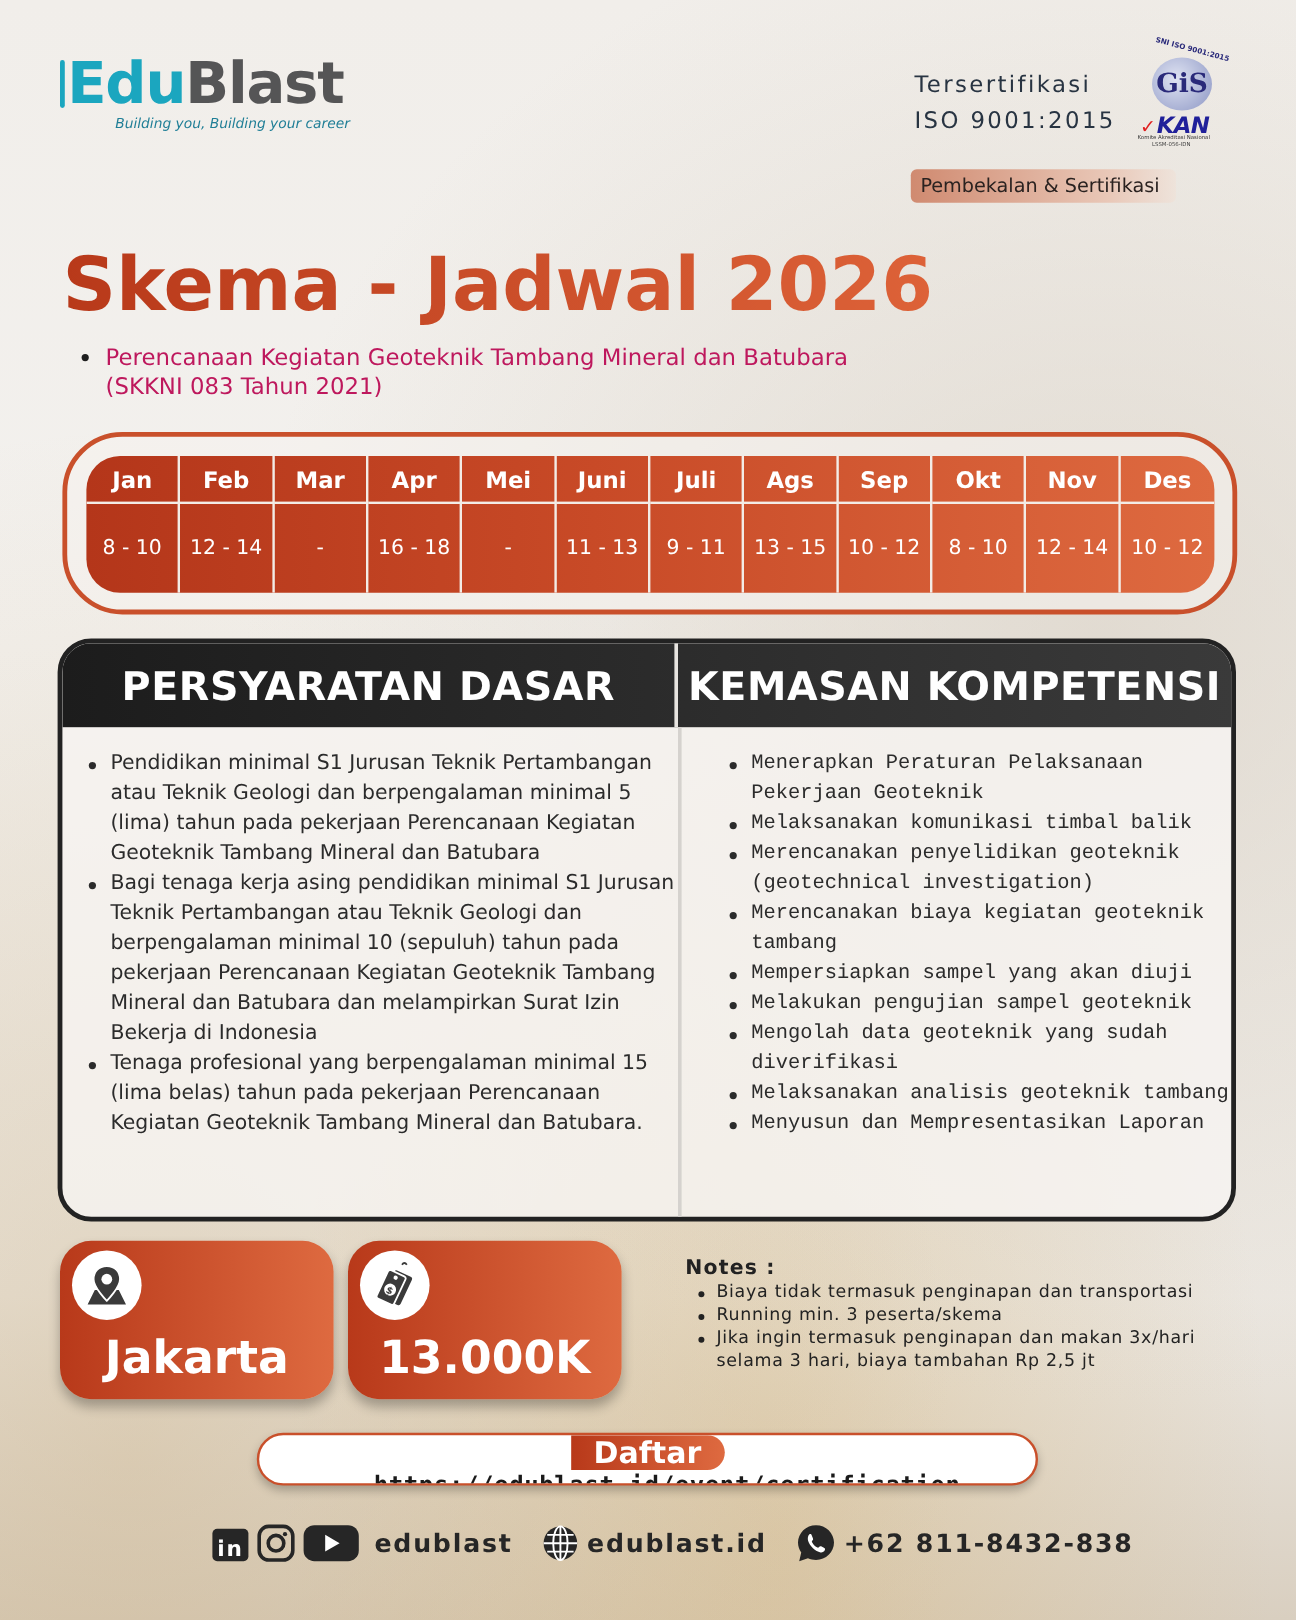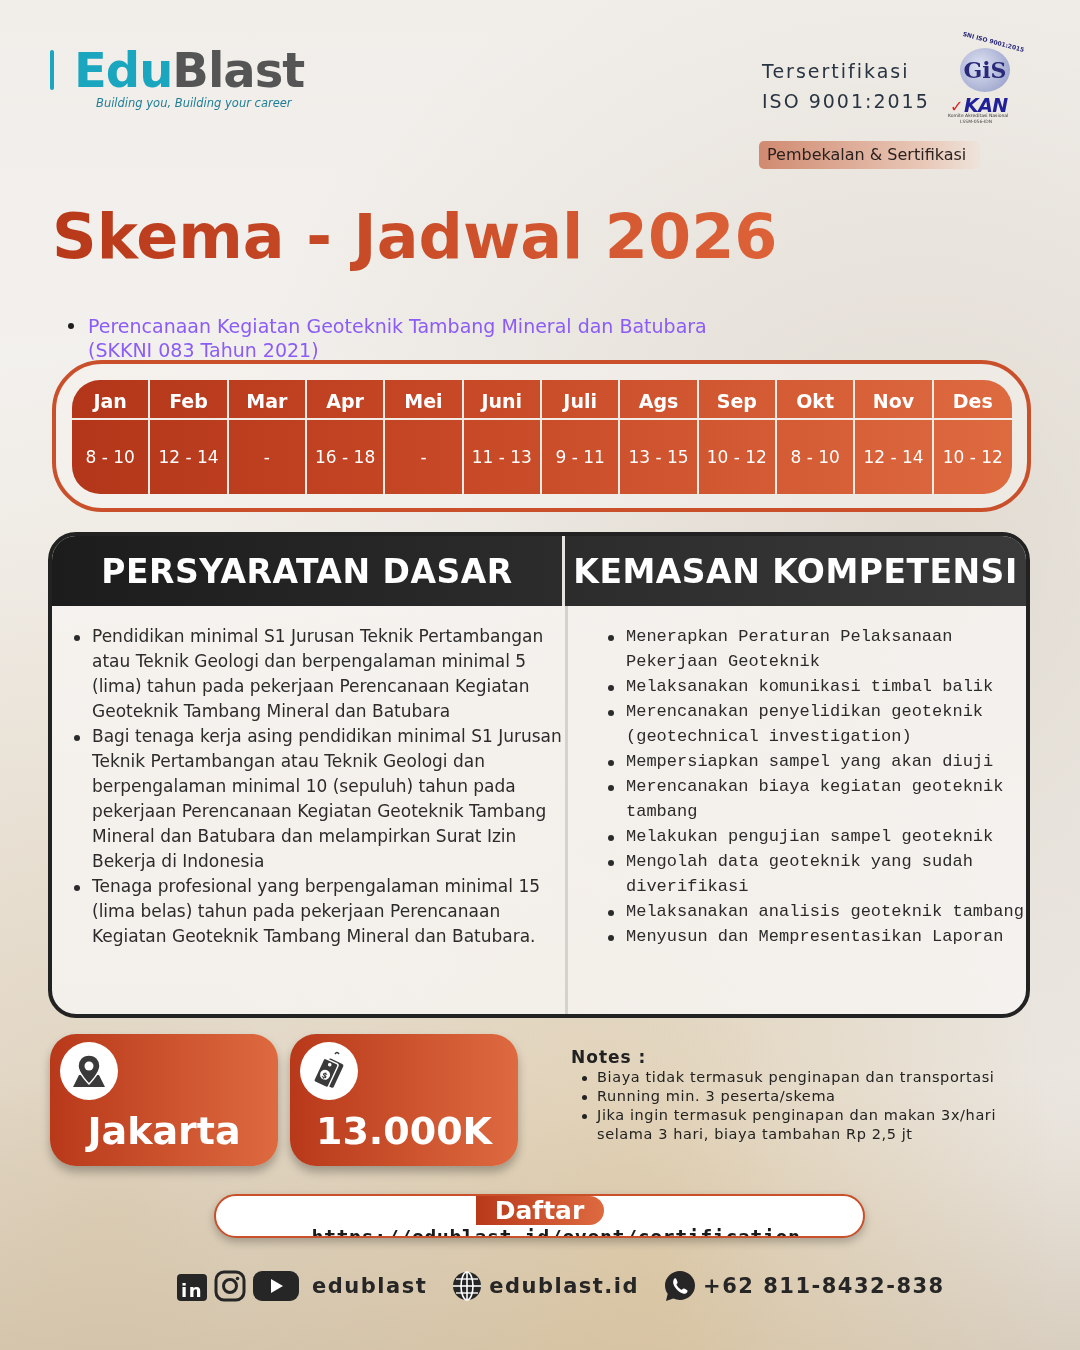--- a/index.html
+++ b/index.html
@@ -10,39 +10,39 @@
     color: #2a2a2a;
     background:
       radial-gradient(ellipse at 85% 40%, rgba(210,200,185,0.55), transparent 55%),
       radial-gradient(ellipse at 10% 90%, rgba(200,170,120,0.35), transparent 50%),
       radial-gradient(ellipse at 60% 95%, rgba(215,185,130,0.45), transparent 45%),
       linear-gradient(180deg, #f1eeea 0%, #f3f1ee 40%, #ece8e2 80%, #d9cfc0 100%);
   }
   
   .logo { position: absolute; left: 50px; top: 46px; width: 260px; height: 64px; }
   .logo-word { display: flex; align-items: flex-end; font-family: "DejaVu Sans", sans-serif; font-weight: 700; font-size: 48px; line-height: 48px; letter-spacing: -1px; }
-  .logo-edu { color: #1ba6bf; position: relative; padding-left: 24px; }
+  .logo-edu { color: #1ba6bf; position: relative; padding-left: 6px; }
   .logo-edu::before { content: ""; position: absolute; left: 0; top: 4px; width: 4px; height: 40px; background: #1ba6bf; border-radius: 2px; }
   .logo-blast { color: #555556; }
   .logo-tag { font-family: "DejaVu Sans", sans-serif; font-style: italic; font-size: 11.5px; color: #1f7e96; margin-left: 46px; margin-top: 2px; white-space: nowrap; }
 
   .cert-text { position: absolute; left: 762px; top: 56px; text-align: left; font-family: "DejaVu Sans", sans-serif; font-size: 19px; font-weight: 500; letter-spacing: 2px; color: #283442; line-height: 30px; }
   .cert-logos { position: absolute; left: 946px; top: 40px; width: 80px; height: 82px; }
   .gis-badge { position: absolute; left: 14px; top: 8px; width: 50px; height: 44px; border-radius: 50%; background: radial-gradient(circle at 40% 40%, #dfe3f2, #8c96c4); display:flex; align-items:center; justify-content:center; font-weight: 700; font-size: 22px; color: #2a2a7a; font-family: "DejaVu Serif", serif; }
   .gis-ring { position: absolute; left: 16px; top: -2px; font-size: 6px; color: #2a2a7a; font-weight: 700; white-space: nowrap; transform: rotate(15deg); }
   .kan { position: absolute; left: 4px; top: 54px; font-style: italic; font-weight: 700; font-size: 19px; color: #20209a; font-family: "DejaVu Sans", sans-serif; letter-spacing: -0.5px; }
   .kan-check { color: #e02020; font-style: normal; font-size: 16px; margin-right: 1px; }
   .kan-sub { position: absolute; left: 2px; top: 73px; font-size: 4.5px; color: #333; white-space: nowrap; }
   .kan-code { position: absolute; left: 14px; top: 79px; font-size: 4.5px; color: #444; white-space: nowrap; }
 
   .pill-tag { position: absolute; left: 759px; top: 141px; height: 28px; padding: 0 14px 0 8px; border-radius: 5px; background: linear-gradient(90deg, #d08a70, #e9c8b8 75%, rgba(240,225,215,0.6)); font-family: "DejaVu Sans", sans-serif; font-size: 16px; color: #2a2220; line-height: 28px; white-space: nowrap; }
 
   
   .title { position: absolute; left: 52px; top: 198px; font-family: "DejaVu Sans", sans-serif; font-weight: 700; font-size: 62px; letter-spacing: 0px; line-height: 78px; background: linear-gradient(90deg, #b8391a, #dd6238); -webkit-background-clip: text; background-clip: text; color: transparent; white-space: nowrap; }
-  .scheme { position: absolute; left: 68px; top: 286px; font-family: "DejaVu Sans", sans-serif; font-size: 19px; line-height: 24px; color: #8b5cf6; margin-top: 28px; }
+  .scheme { position: absolute; left: 68px; top: 286px; font-family: "DejaVu Sans", sans-serif; font-size: 19px; line-height: 24px; color: #be185d; }
   .scheme-line1 { display: flex; align-items: center; }
   .scheme-bullet { width: 6px; height: 6px; border-radius: 50%; background: #1e1e1e; margin-right: 14px; }
   .scheme-line2 { padding-left: 20px; }
 
   
   .sched-frame { position: absolute; left: 52px; top: 360px; width: 979px; height: 152px; border: 4px solid #c9502b; border-radius: 50px; background: rgba(245,242,238,0.55); }
   .sched-table { position: absolute; left: 72px; top: 380px; width: 940px; height: 114px; border-radius: 28px; overflow: hidden; display: grid; grid-template-columns: repeat(12, 1fr); grid-template-rows: 40px 74px; background: linear-gradient(90deg, #b4361a, #c84a27 45%, #de6a40); }
   .sched-cell { display: flex; align-items: center; justify-content: center; color: #fff; font-family: "DejaVu Sans", sans-serif; border-right: 2px solid #f3ece6; }
   .sched-cell:nth-child(12n) { border-right: none; }
   .sched-head { font-weight: 700; font-size: 19px; border-bottom: 2px solid #f3ece6; padding-top: 4px; }
@@ -160,22 +160,22 @@
   <div class="panel-divider"></div>
   <ul class="col-list left">
     <li>Pendidikan minimal S1 Jurusan Teknik Pertambangan atau Teknik Geologi dan berpengalaman minimal 5 (lima) tahun pada pekerjaan Perencanaan Kegiatan Geoteknik Tambang Mineral dan Batubara</li>
     <li>Bagi tenaga kerja asing pendidikan minimal S1 Jurusan Teknik Pertambangan atau Teknik Geologi dan berpengalaman minimal 10 (sepuluh) tahun pada pekerjaan Perencanaan Kegiatan Geoteknik Tambang Mineral dan Batubara dan melampirkan Surat Izin Bekerja di Indonesia</li>
     <li>Tenaga profesional yang berpengalaman minimal 15 (lima belas) tahun pada pekerjaan Perencanaan Kegiatan Geoteknik Tambang Mineral dan Batubara.</li>
   </ul>
   <ul class="col-list right">
     <li>Menerapkan Peraturan Pelaksanaan Pekerjaan Geoteknik</li>
     <li>Melaksanakan komunikasi timbal balik</li>
     <li>Merencanakan penyelidikan geoteknik (geotechnical investigation)</li>
+    <li>Merencanakan biaya kegiatan geoteknik tambang</li>
     <li>Mempersiapkan sampel yang akan diuji</li>
-    <li>Merencanakan biaya kegiatan geoteknik tambang</li>
     <li>Melakukan pengujian sampel geoteknik</li>
     <li>Mengolah data geoteknik yang sudah diverifikasi</li>
     <li>Melaksanakan analisis geoteknik tambang</li>
     <li>Menyusun dan Mempresentasikan Laporan</li>
   </ul>
 </div>
 
 <div class="card loc">
   <div class="card-icon">
     <svg width="40" height="40" viewBox="0 0 40 40">

